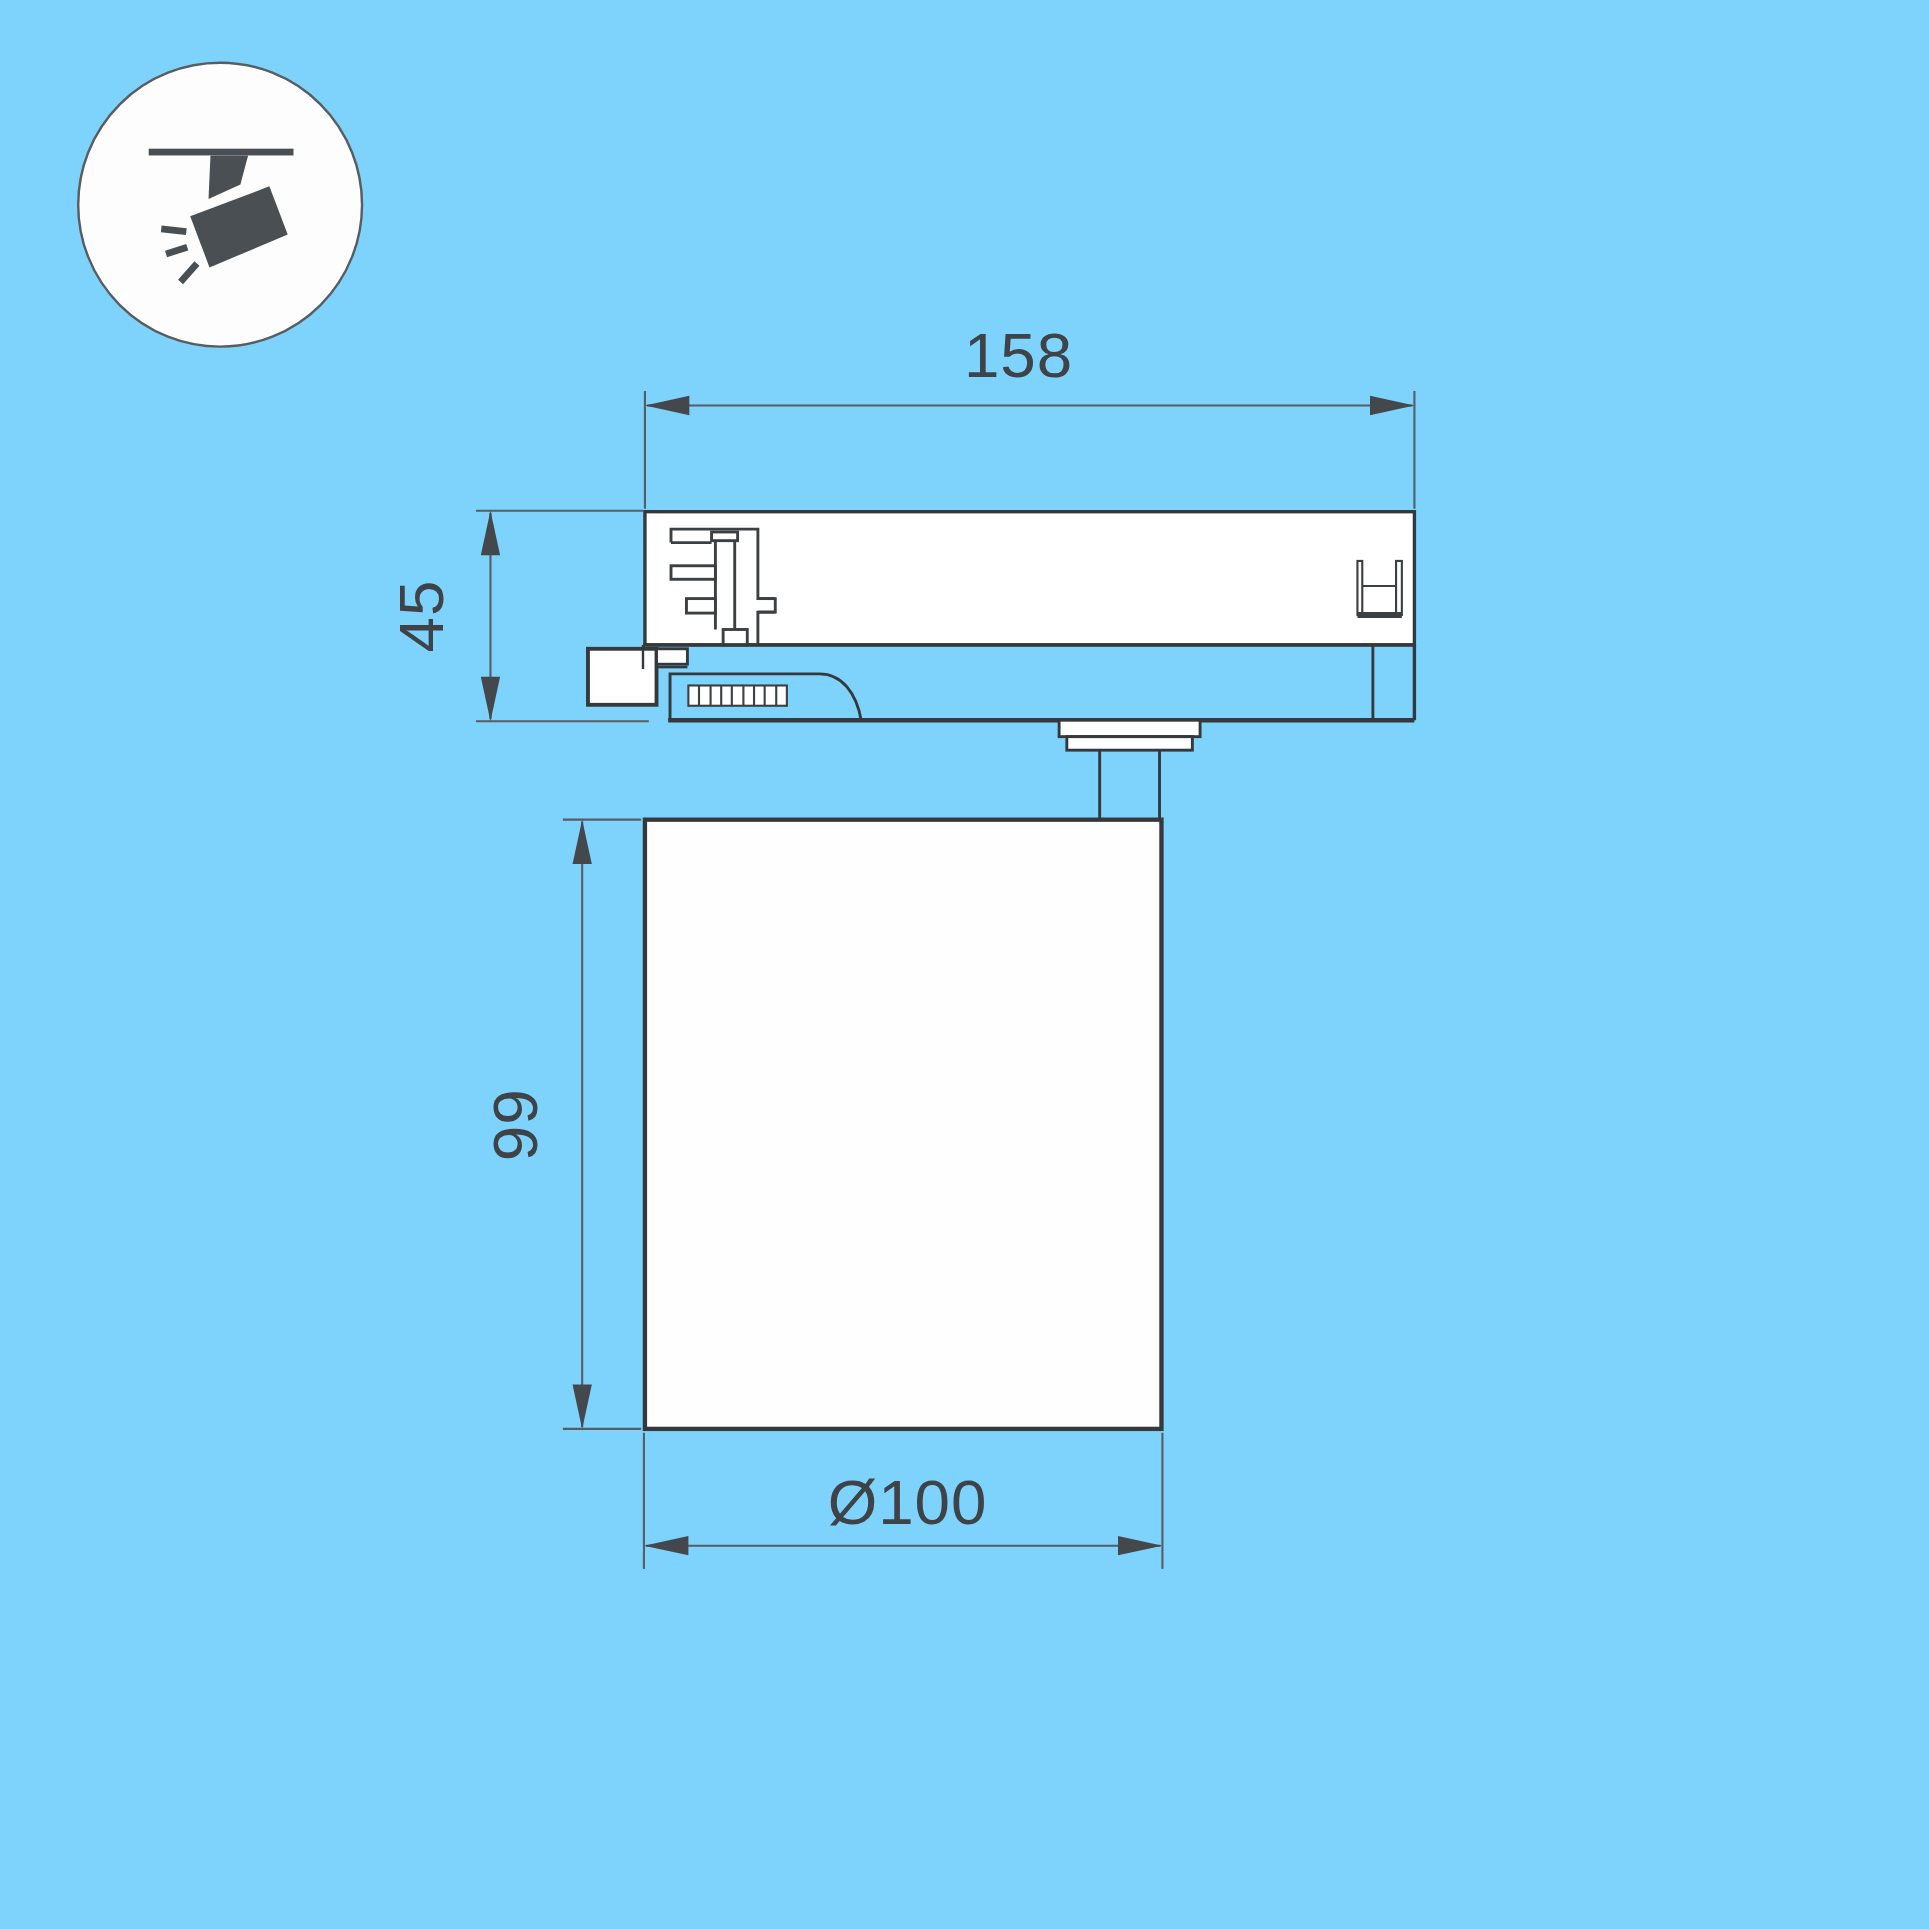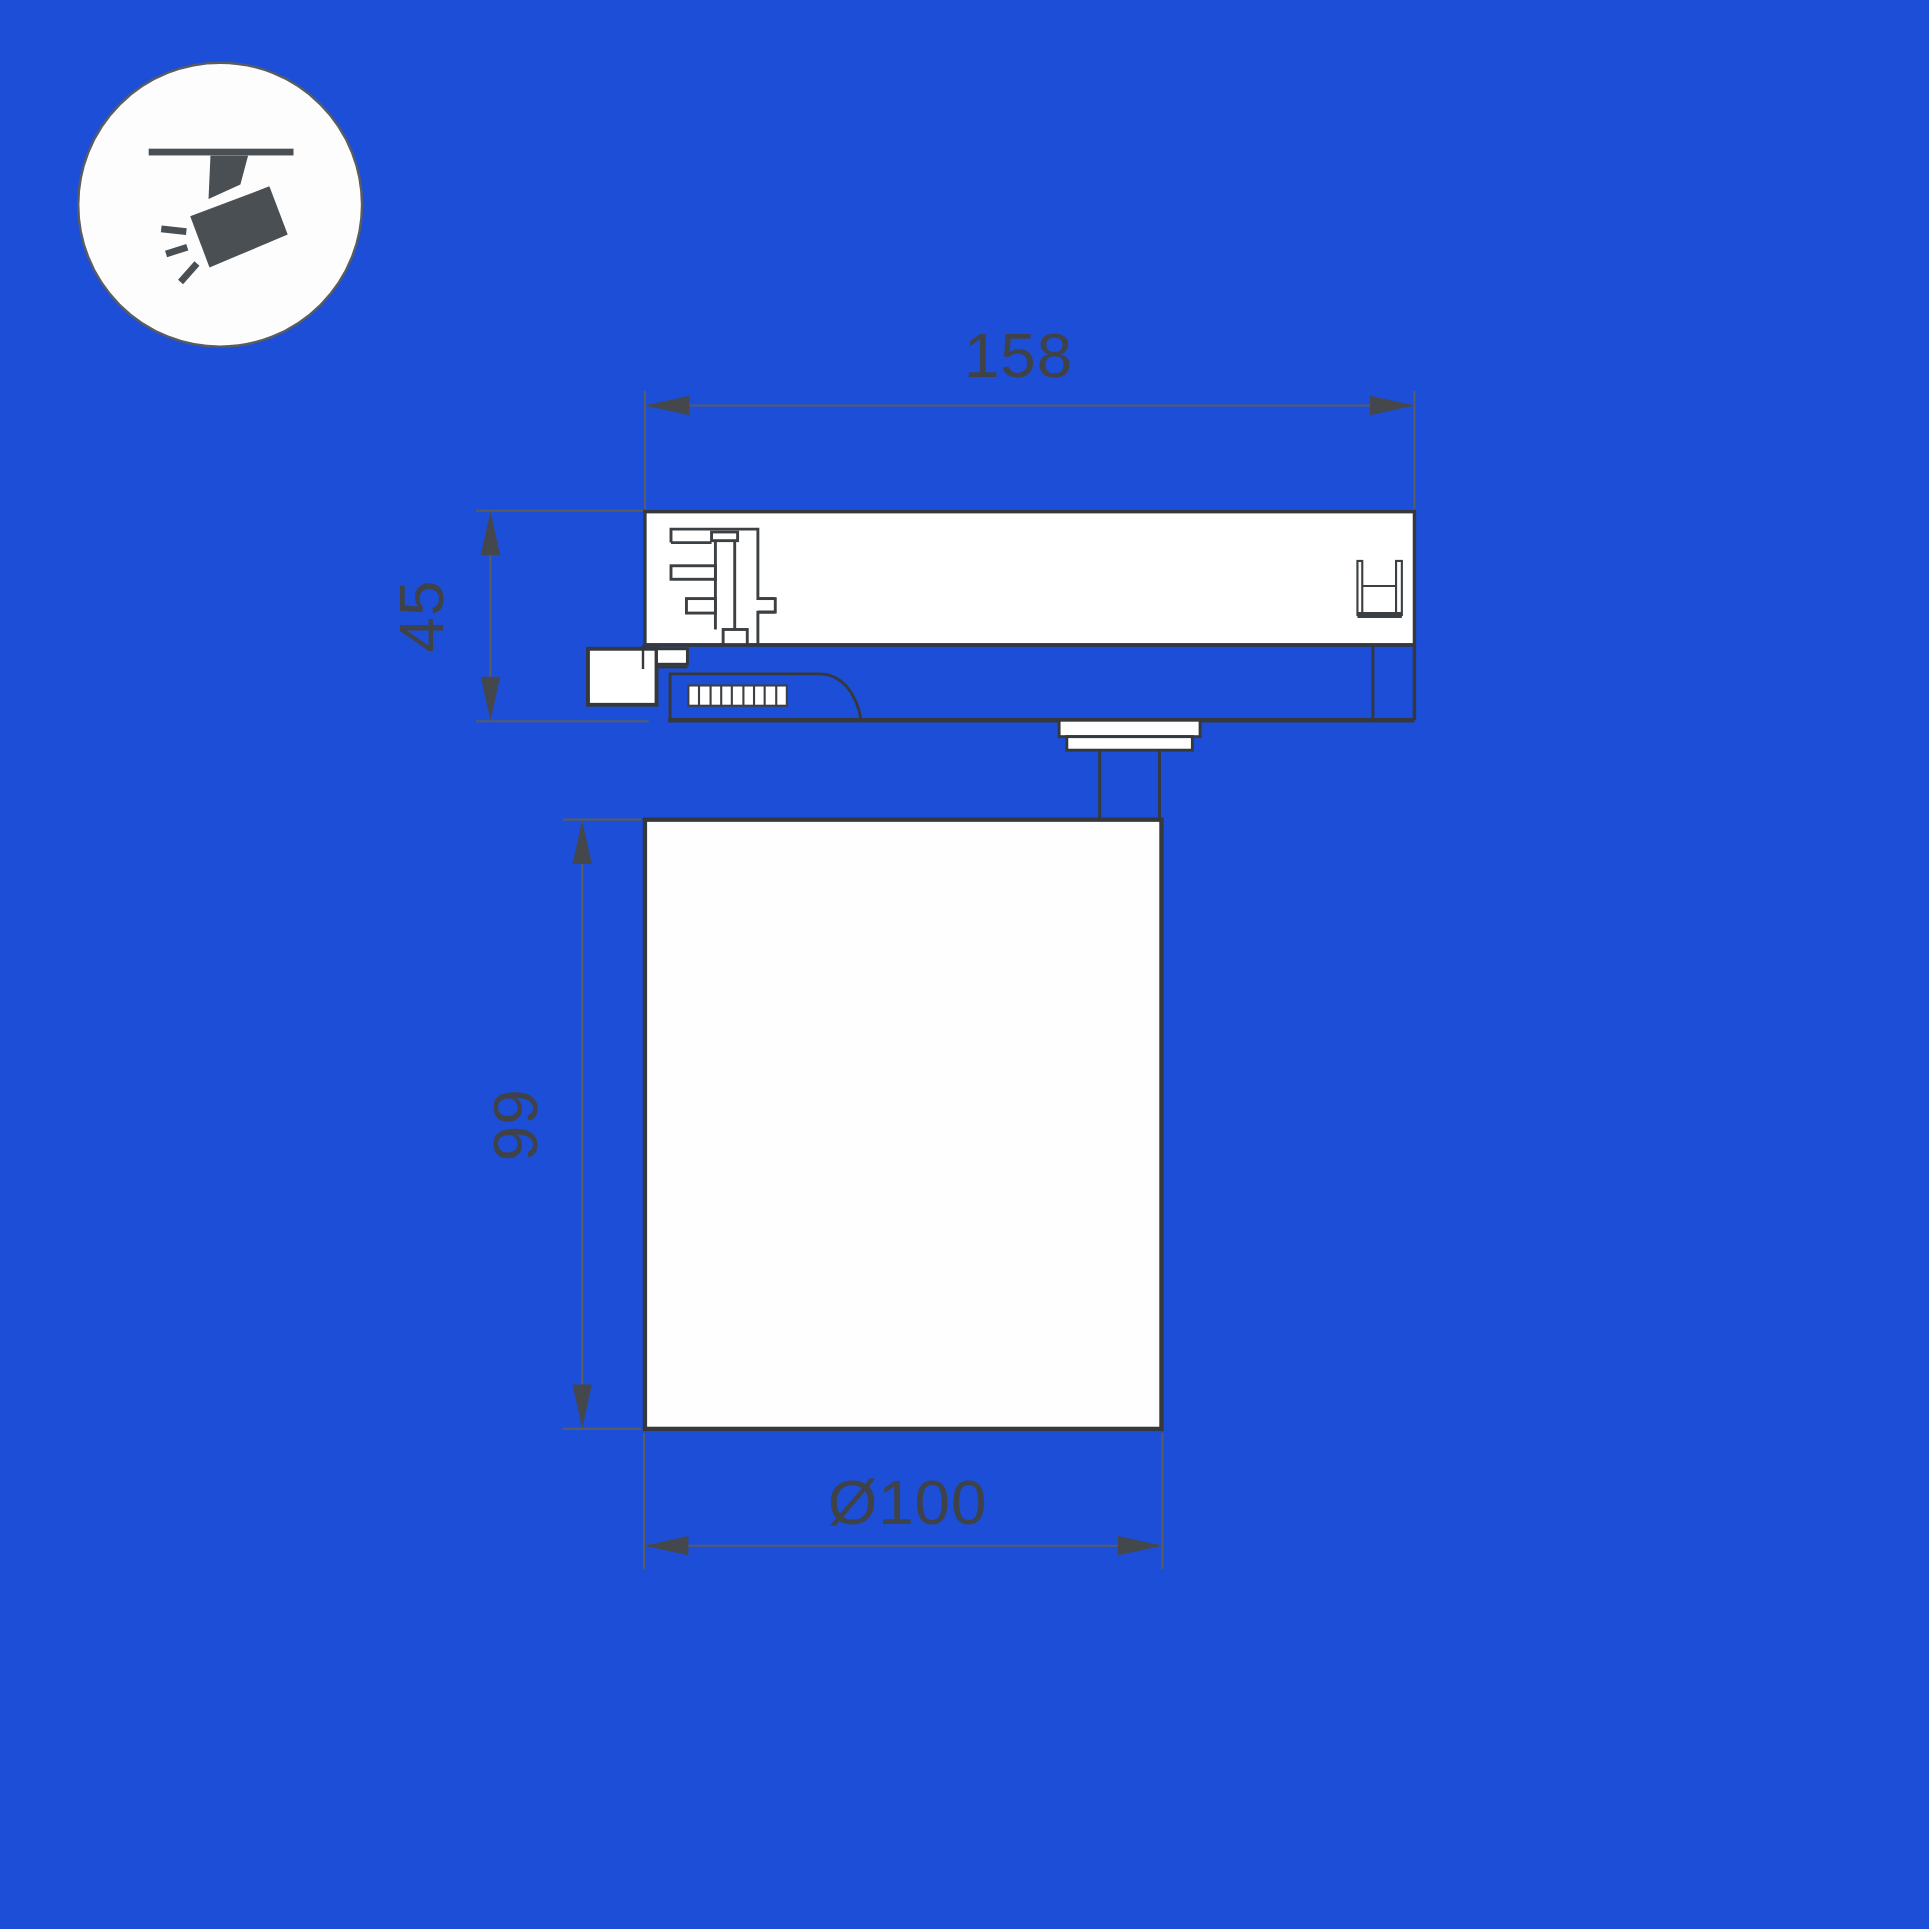--- a/index.html
+++ b/index.html
@@ -5,21 +5,21 @@
   html, body {
     margin: 0;
     padding: 0;
     background: #ffffff;
     font-family: "Liberation Sans", "DejaVu Sans", sans-serif;
   }
   .stage {
     position: relative;
     width: 1929px;
     height: 1929px;
-    background: #1d4ed8;
+    background: #7dd3fc;
     overflow: hidden;
   }
   .stage svg { display: block; width: 1929px; height: 1929px; }
   text.dim-label {
     font-family: "Liberation Sans", "DejaVu Sans", sans-serif;
     font-size: 66px;
     font-weight: 400;
     fill: #3f4347;
     letter-spacing: 1px;
   }

